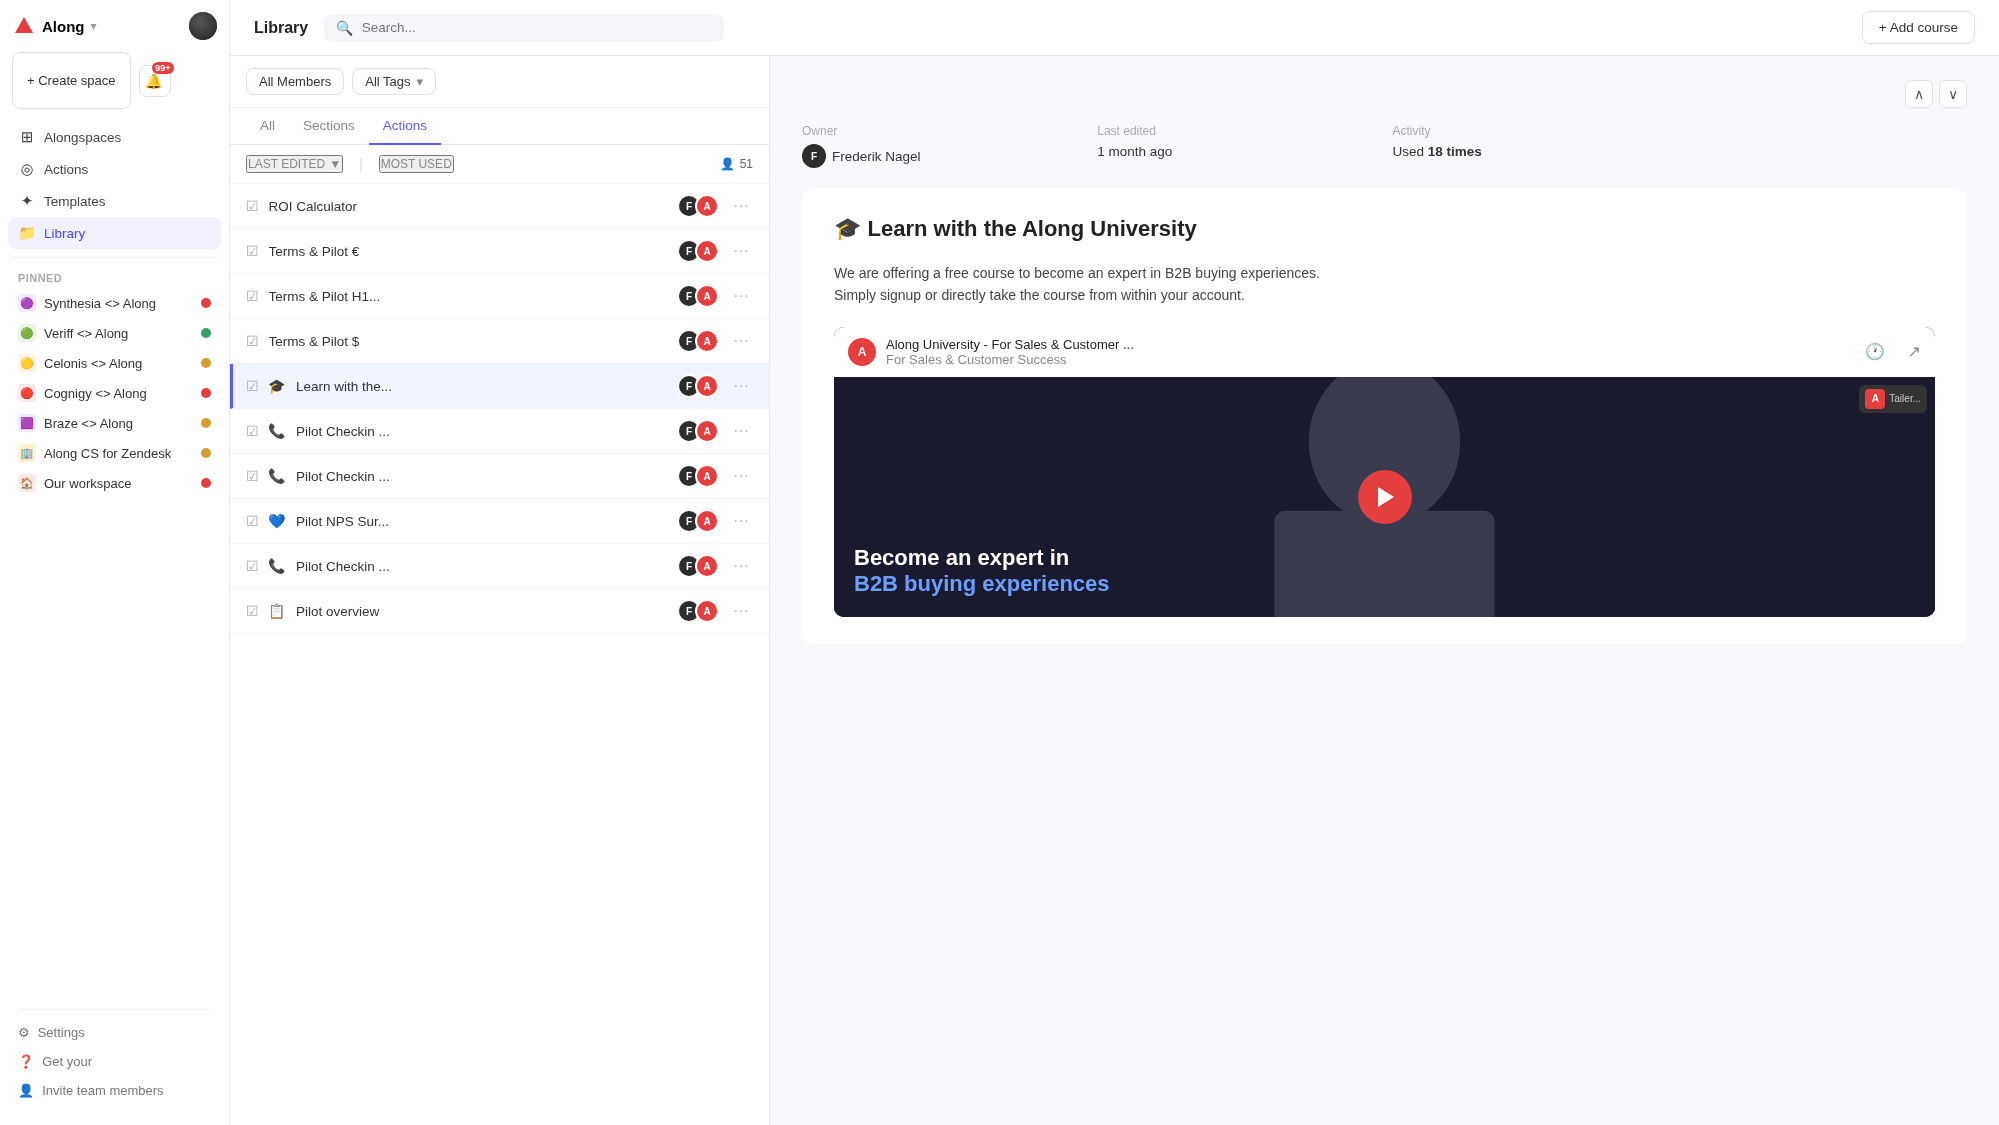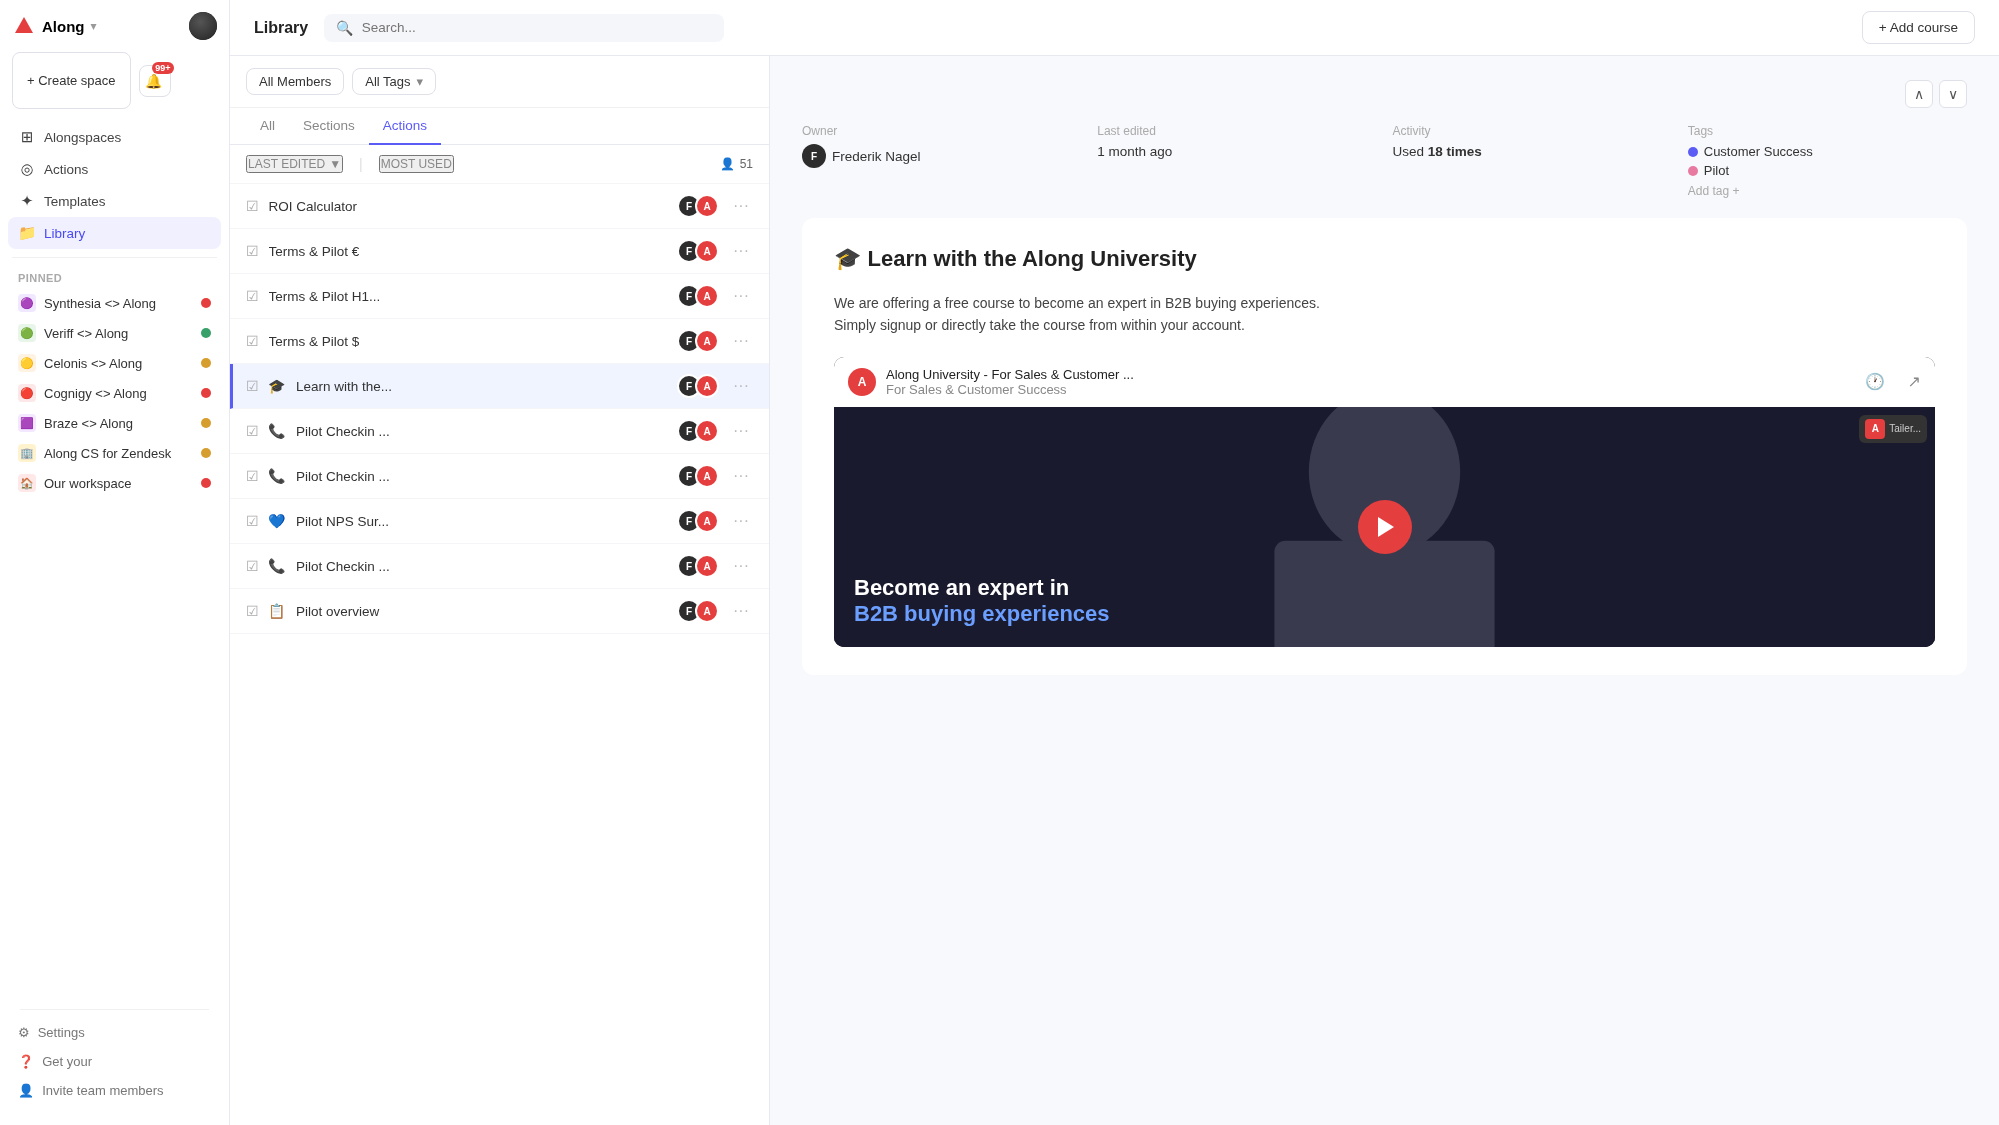--- a/index.html
+++ b/index.html
@@ -458,34 +458,20 @@
         <div class="meta-col">
           <div class="meta-label">Last edited</div>
           <div class="meta-value">1 month ago</div>
         </div>
         <div class="meta-col">
           <div class="meta-label">Activity</div>
           <div class="meta-value bold-part">
             <span>Used <strong>18 times</strong></span>
           </div>
         </div>
-        <div class="meta-col">
-          <div class="meta-label">Tags</div>
-          <div class="tags-list">
-            <div class="tag-item">
-              <div class="tag-dot" style="background:#5b5bf6;"></div>
-              <span>Customer Success</span>
-            </div>
-            <div class="tag-item">
-              <div class="tag-dot" style="background:#e879a0;"></div>
-              <span>Pilot</span>
-            </div>
-            <div class="add-tag">Add tag +</div>
-          </div>
-        </div>
       </div>
 
       <div class="detail-content">
         <div class="detail-title">🎓 Learn with the Along University</div>
 
 
         <div class="detail-text">
           <span style="white-space:pre-line;margin-top:20px;">We are offering a free course to become an expert in B2B buying experiences.
 Simply signup or directly take the course from within your account.</span>
         </div>

